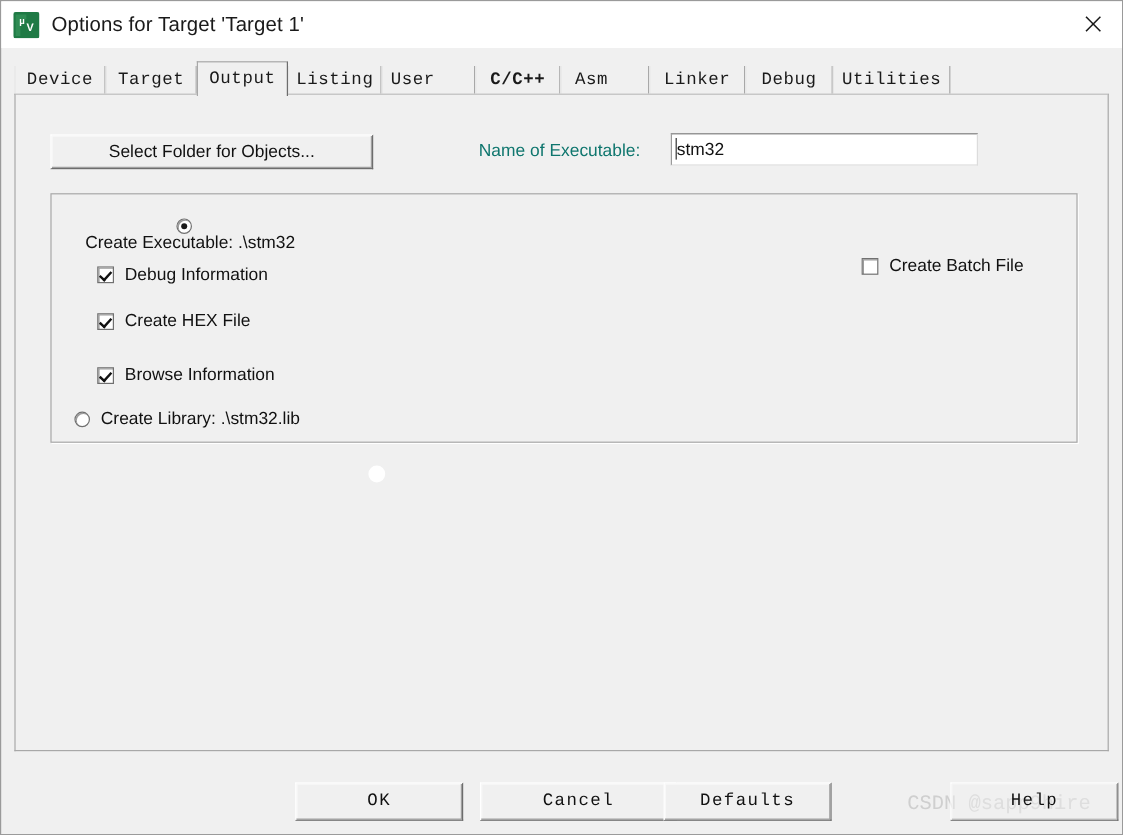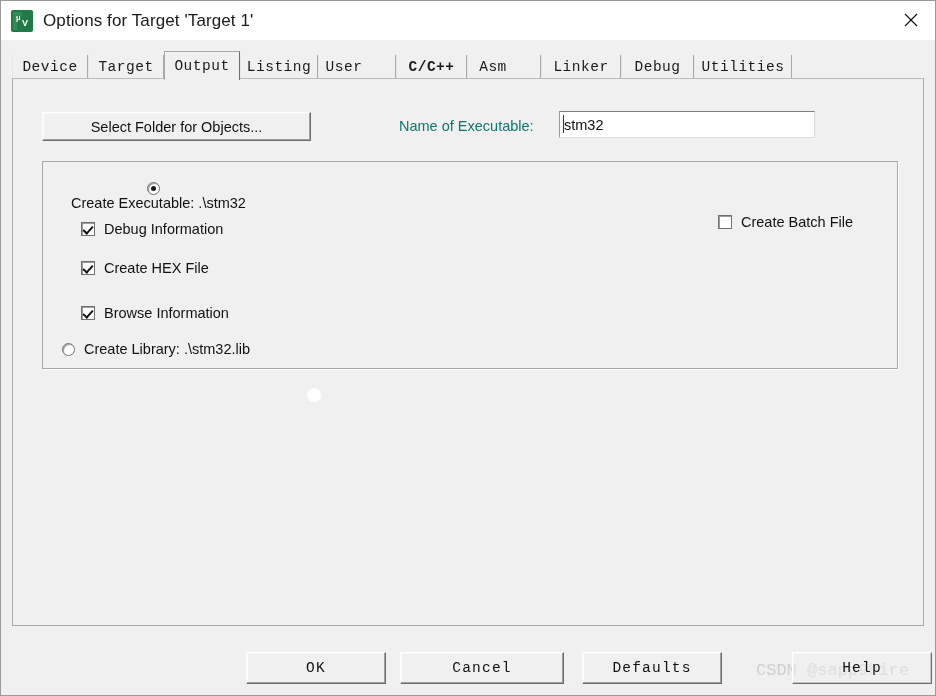--- a/index.html
+++ b/index.html
@@ -266,21 +266,21 @@
     top: 387px;
     width: 14px;
     height: 14px;
     border-radius: 50%;
     background: #ffffff;
   }
 
   
   #ok-btn       { position: absolute; left: 245px; top: 651px; width: 140px; height: 32px; }
   #cancel-btn   { position: absolute; left: 399px; top: 651px; width: 164px; height: 32px; }
-  #defaults-btn { position: absolute; left: 552px; top: 651px; width: 140px; height: 32px; margin-left: 29px; }
+  #defaults-btn { position: absolute; left: 552px; top: 651px; width: 140px; height: 32px; }
   #help-btn     { position: absolute; left: 791px; top: 651px; width: 140px; height: 32px; }
 
   
   .watermark {
     position: absolute;
     left: 755px;
     top: 660px;
     font-size: 17px;
     color: #cfcfcf;
     white-space: nowrap;

